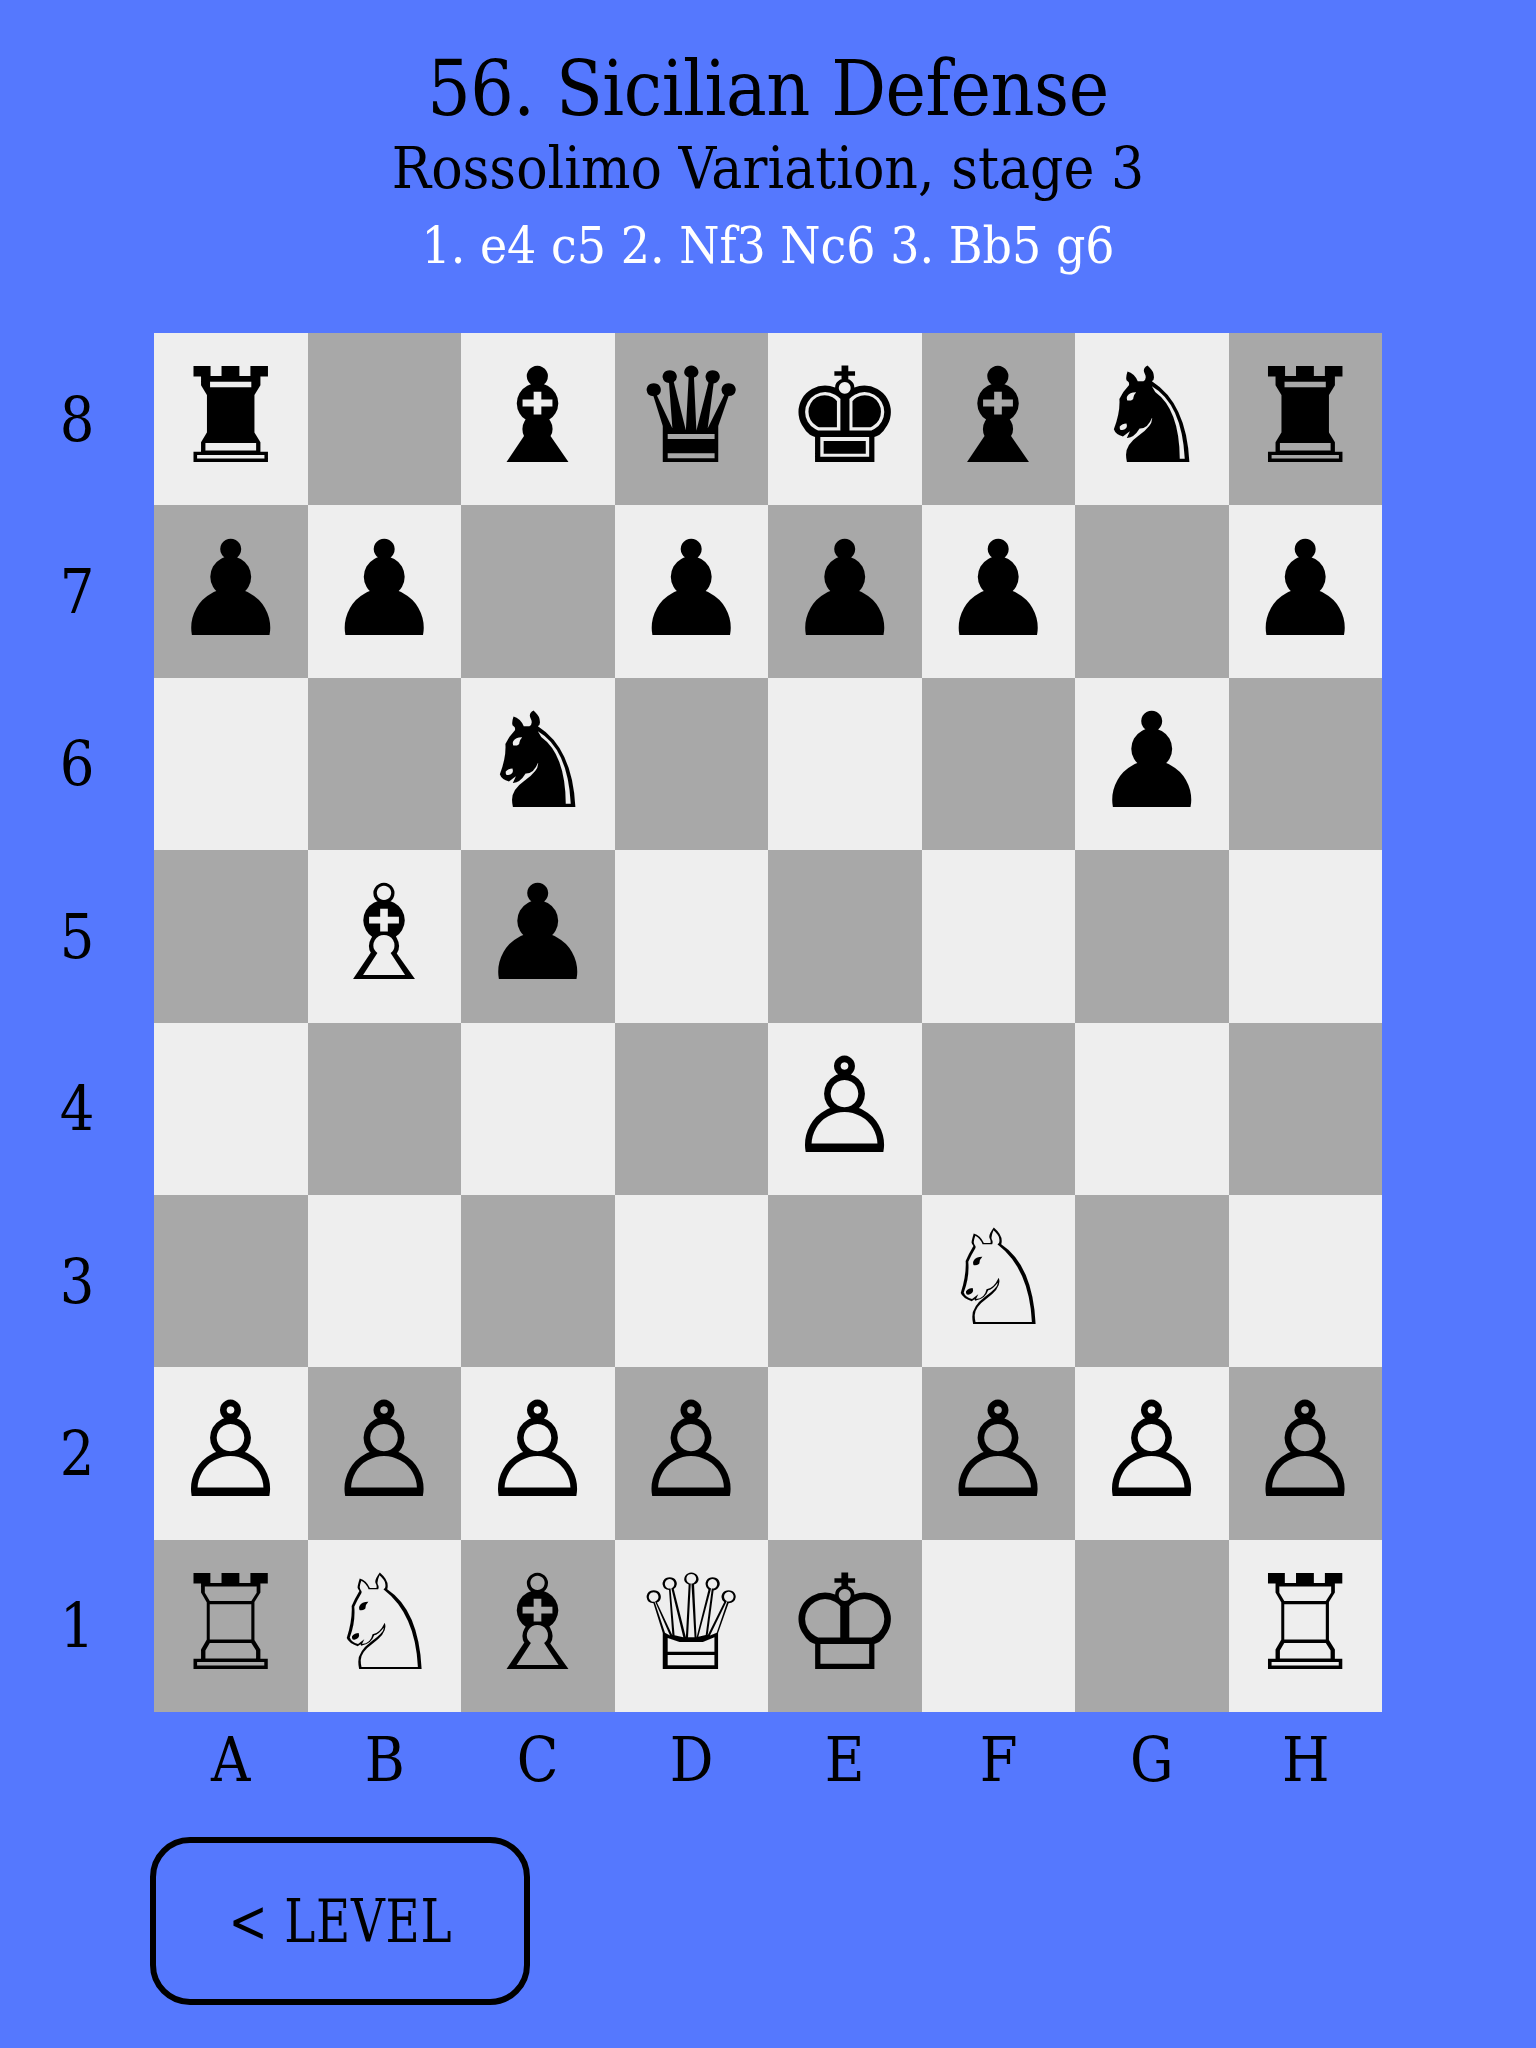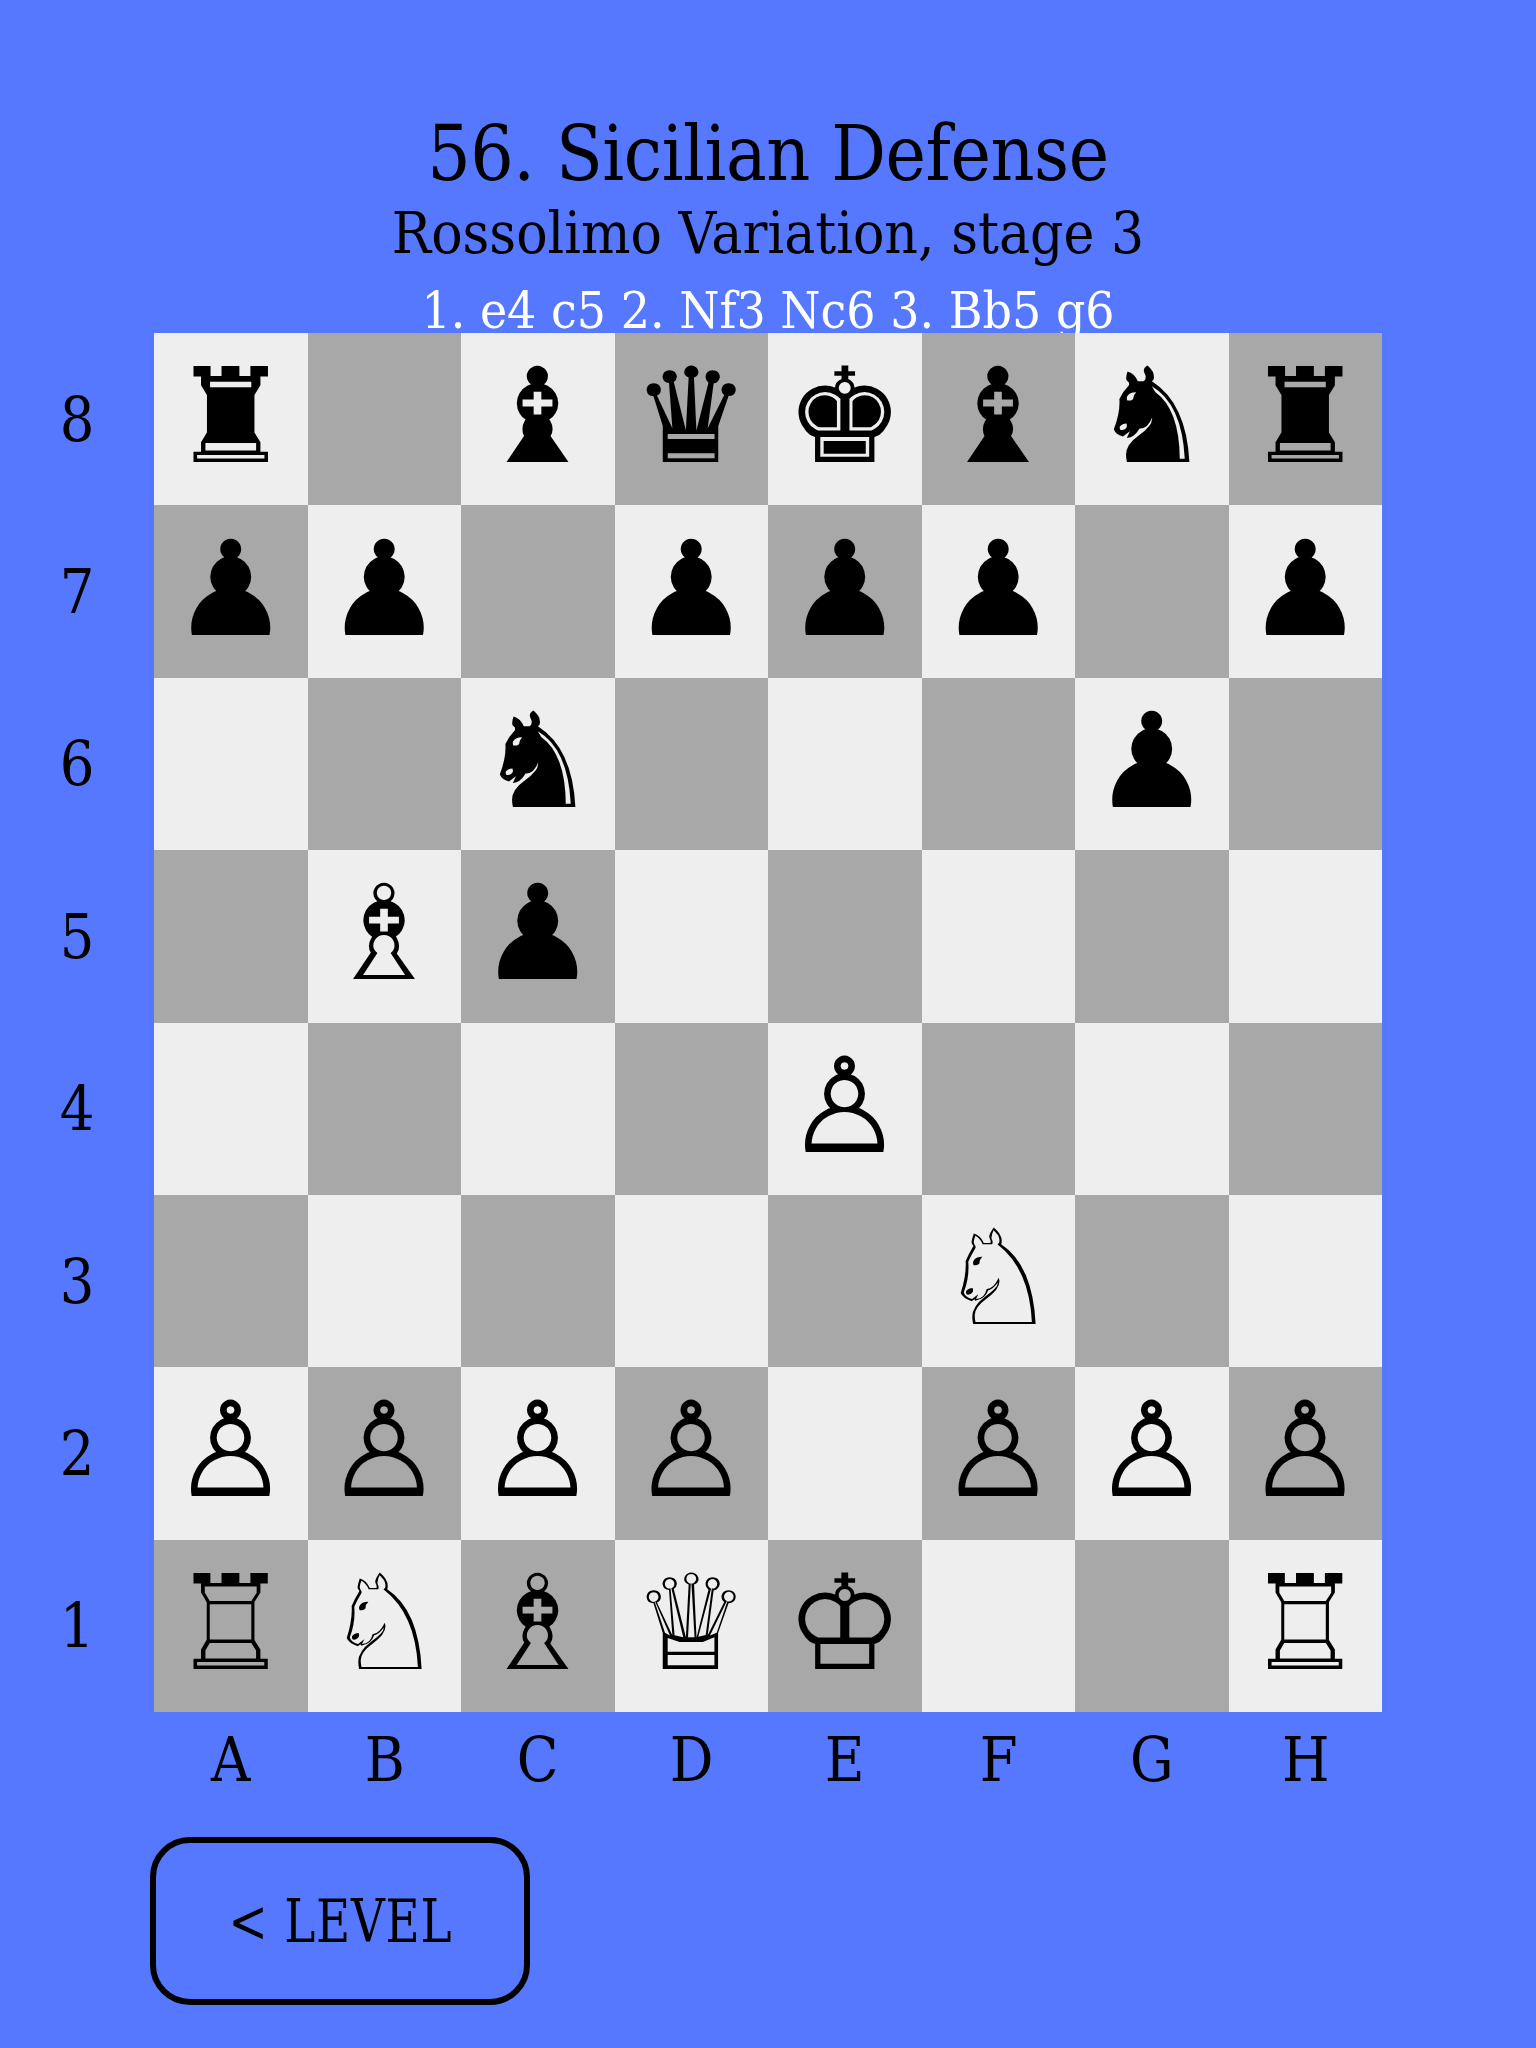--- a/index.html
+++ b/index.html
@@ -12,24 +12,23 @@
     height: 2048px;
     background: #5578fe;
     font-family: "DejaVu Serif", "Liberation Serif", serif;
     overflow: hidden;
     position: relative;
   }
 
   
   #header {
     width: 100%;
-    padding-top: 72px;
+    padding-top: 47px;
     text-align: center;
     box-sizing: border-box;
-    margin-top: 40px;
   }
   #title {
     font-family: "DejaVu Serif", "Liberation Serif", serif;
     font-size: 76px;
     line-height: 84px;
     color: #000000;
     font-weight: 400;
     letter-spacing: -0.5px;
     transform: scaleX(0.90);
   }

